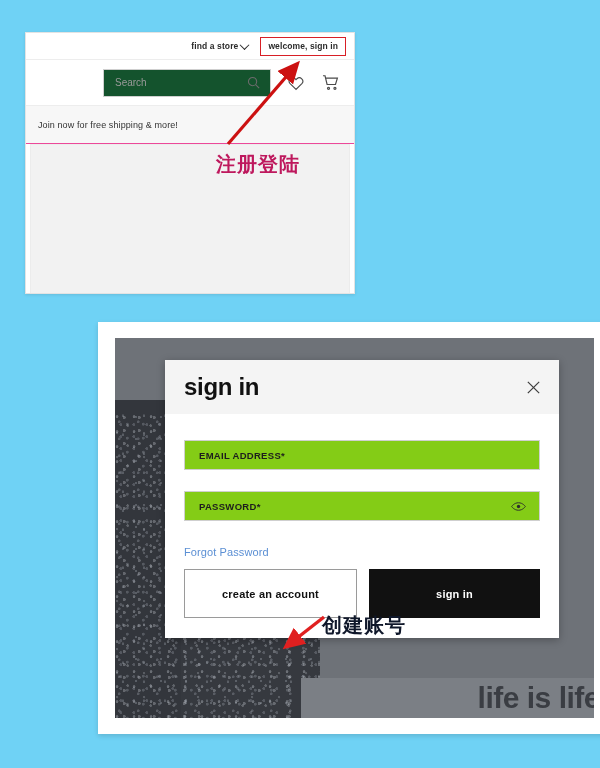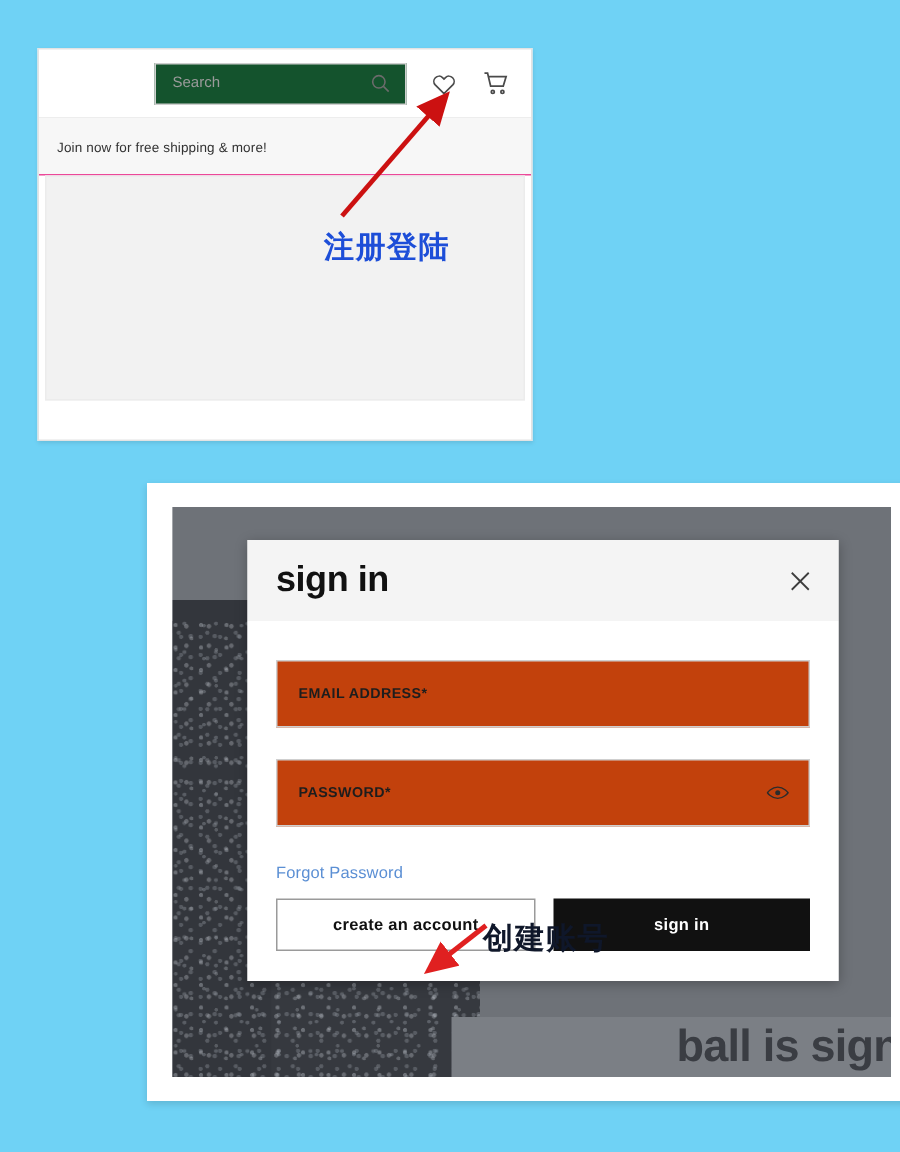--- a/index.html
+++ b/index.html
@@ -108,21 +108,21 @@
   }
 
   
   #anno-top-text {
     position: absolute;
     left: 216px;
     top: 151px;
     font-family: "DejaVu Sans", sans-serif;
     font-size: 20px;
     font-weight: bold;
-    color: #1d4ed8;
+    color: #be185d;
     letter-spacing: 1px;
     white-space: nowrap;
   }
   #anno-top-arrow {
     position: absolute;
     left: 222px;
     top: 58px;
     width: 90px;
     height: 92px;
     pointer-events: none;
@@ -243,22 +243,22 @@
   .p2-modal-title {
     font-size: 24px;
     font-weight: bold;
     color: #111;
     letter-spacing: -.3px;
   }
   .p2-close { cursor: pointer; }
 
   .p2-modal-body { padding: 26px 19px 20px 19px; background: #fff; }
   .p2-field {
-    height: 45px;
-    background: #c2410c;
+    height: 30px;
+    background: #84cc16;
     border: 1px solid #cfcfcf;
     display: flex;
     align-items: center;
     justify-content: space-between;
     padding: 0 13px 0 14px;
     margin-bottom: 21px;
   }
   .p2-field-label {
     font-size: 9.5px;
     font-weight: bold;
@@ -270,21 +270,21 @@
     color: #5b8fd4;
     letter-spacing: .1px;
     display: inline-block;
     margin-bottom: 11px;
     cursor: pointer;
     text-align: center;
   }
   .p2-btnrow { display: flex; gap: 12px; }
   .p2-btn {
     flex: 1;
-    height: 35px;
+    height: 49px;
     display: flex;
     align-items: center;
     justify-content: center;
     font-size: 11px;
     font-weight: bold;
     letter-spacing: .2px;
     cursor: pointer;
   }
   .p2-btn-secondary { background: #fff; border: 1px solid #9a9a9a; color: #111; }
   .p2-btn-primary { background: #111111; color: #ffffff; }
@@ -310,20 +310,27 @@
     height: 38px;
     z-index: 40;
     pointer-events: none;
   }
 </style>
 </head>
 <body>
 
 <div id="panel-top">
 
+  <div class="p1-utilbar">
+    <div class="p1-findstore">
+      <span>find a store</span>
+      <span class="chev"></span>
+    </div>
+    <div class="p1-signin-box">welcome, sign in</div>
+  </div>
 
   <div class="p1-searchrow">
     <div class="p1-search">
       <span class="p1-search-ph">Search</span>
       <span>
         <svg class="icon-svg" width="15" height="15" viewBox="0 0 24 24" fill="none" stroke="#6b6b6b" stroke-width="1.7">
           <circle cx="10.5" cy="10.5" r="6.6"></circle>
             <line x1="15.4" y1="15.4" x2="21" y2="21"></line>
         </svg>
       </span>
@@ -373,21 +380,21 @@
         </svg>
       </span>
       <span class="p2-covid-text">COVID-19 Taking the time to take care</span>
     </div>
 
     <div class="p2-hero">
       <div class="p2-dark-band"></div>
       <div class="p2-dark-left"></div>
       <div class="p2-crowd"></div>
       <div class="p2-grey-strip"></div>
-      <div class="p2-ballislife">ball is sign</div>
+      <div class="p2-ballislife">life is life</div>
     </div>
 
     <div class="p2-modal">
       <div class="p2-modal-head">
         <span class="p2-modal-title">sign in</span>
         <span class="p2-close">
           <svg class="icon-svg" width="17" height="17" viewBox="0 0 24 24" stroke="#3c3c3c" stroke-width="1.7">
             <line x1="4" y1="4" x2="20" y2="20"></line>
               <line x1="20" y1="4" x2="4" y2="20"></line>
           </svg>

